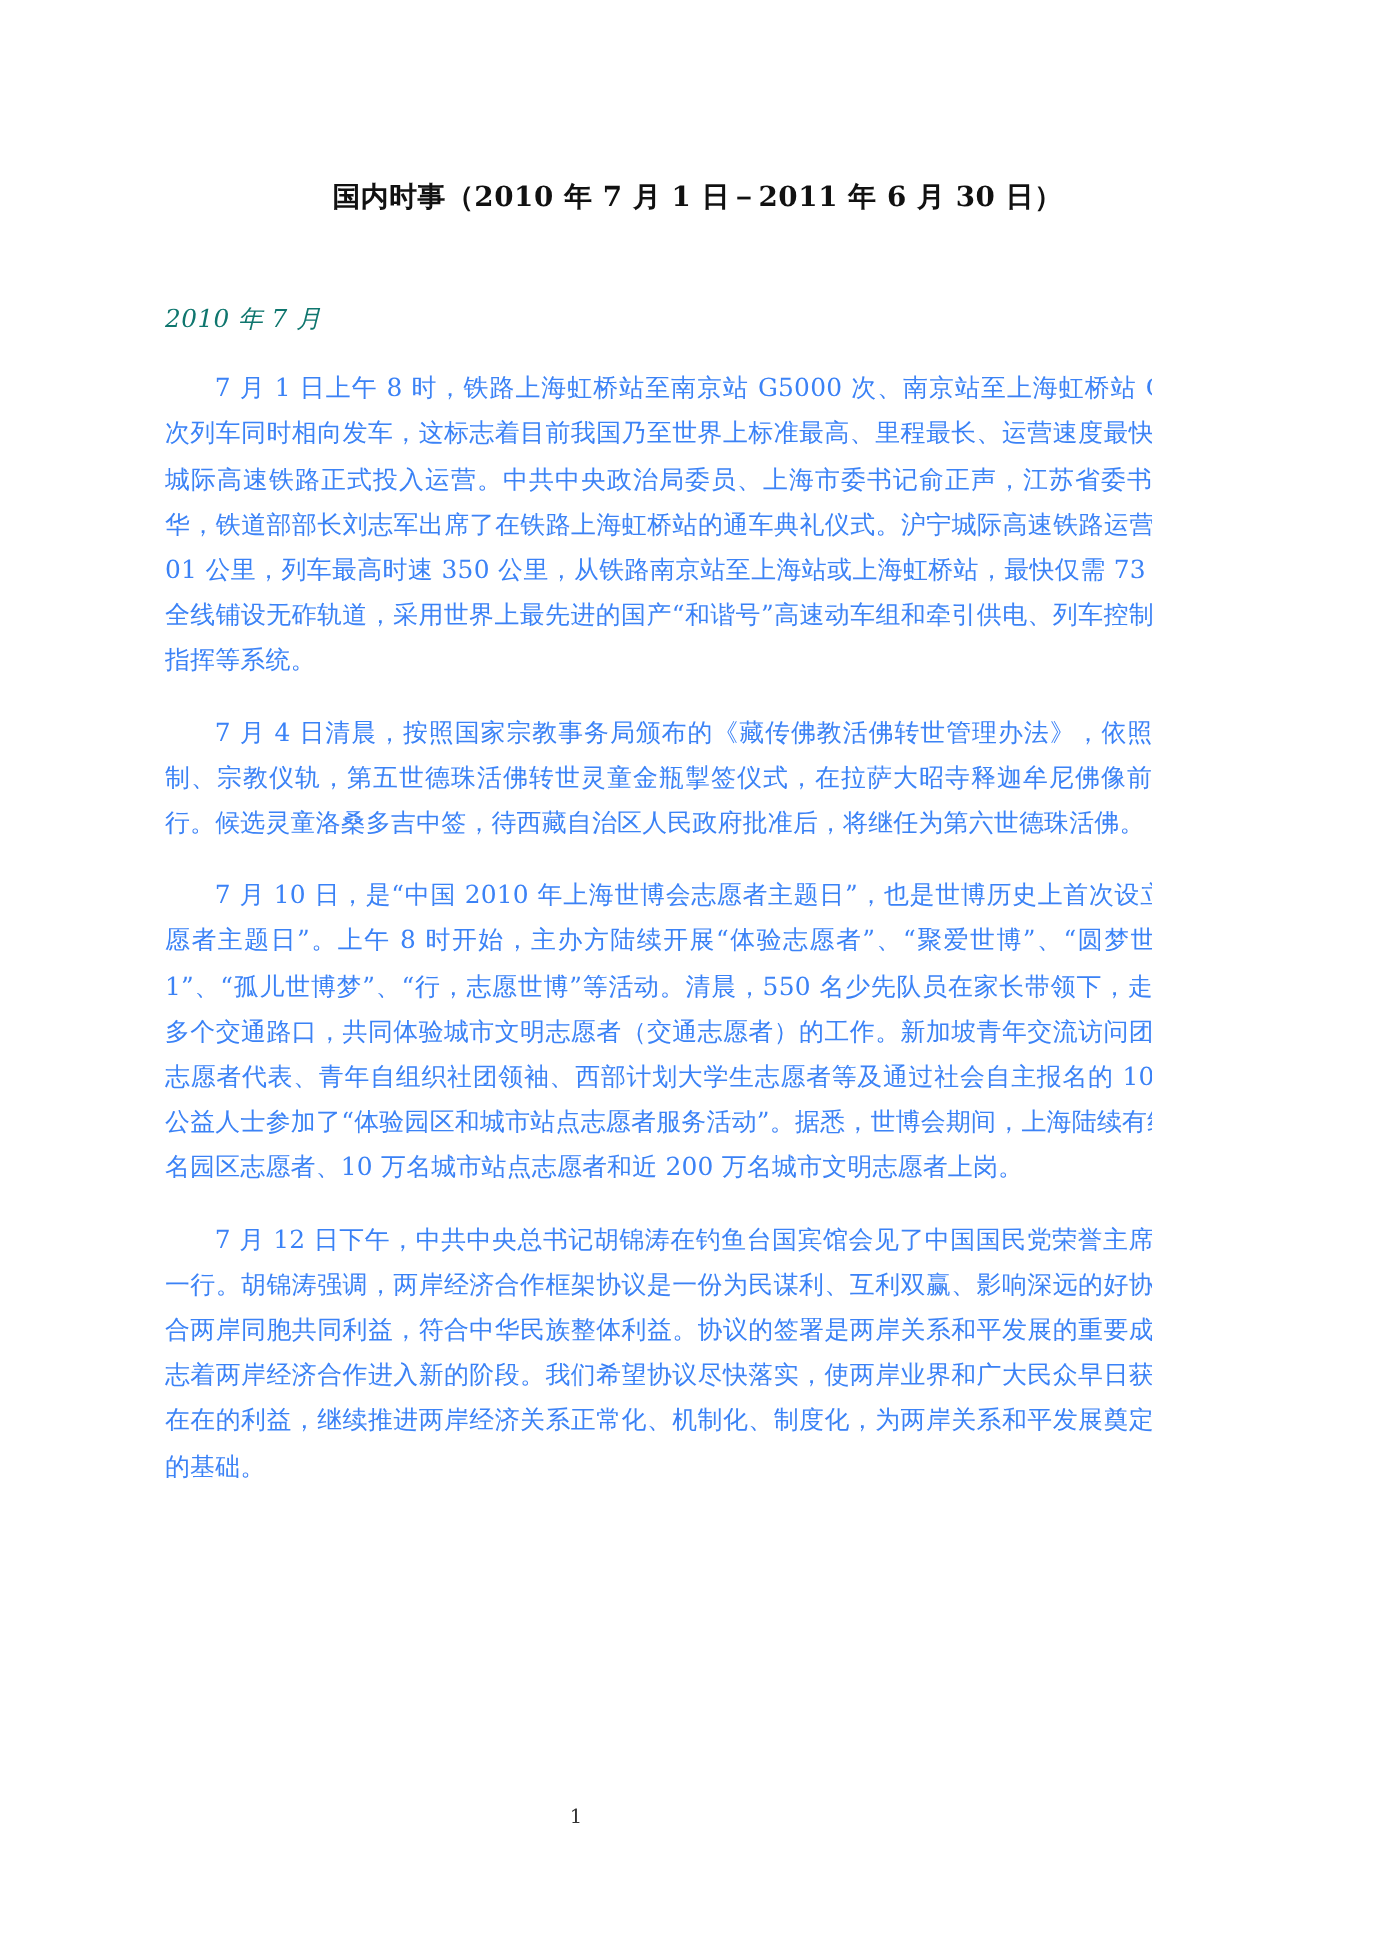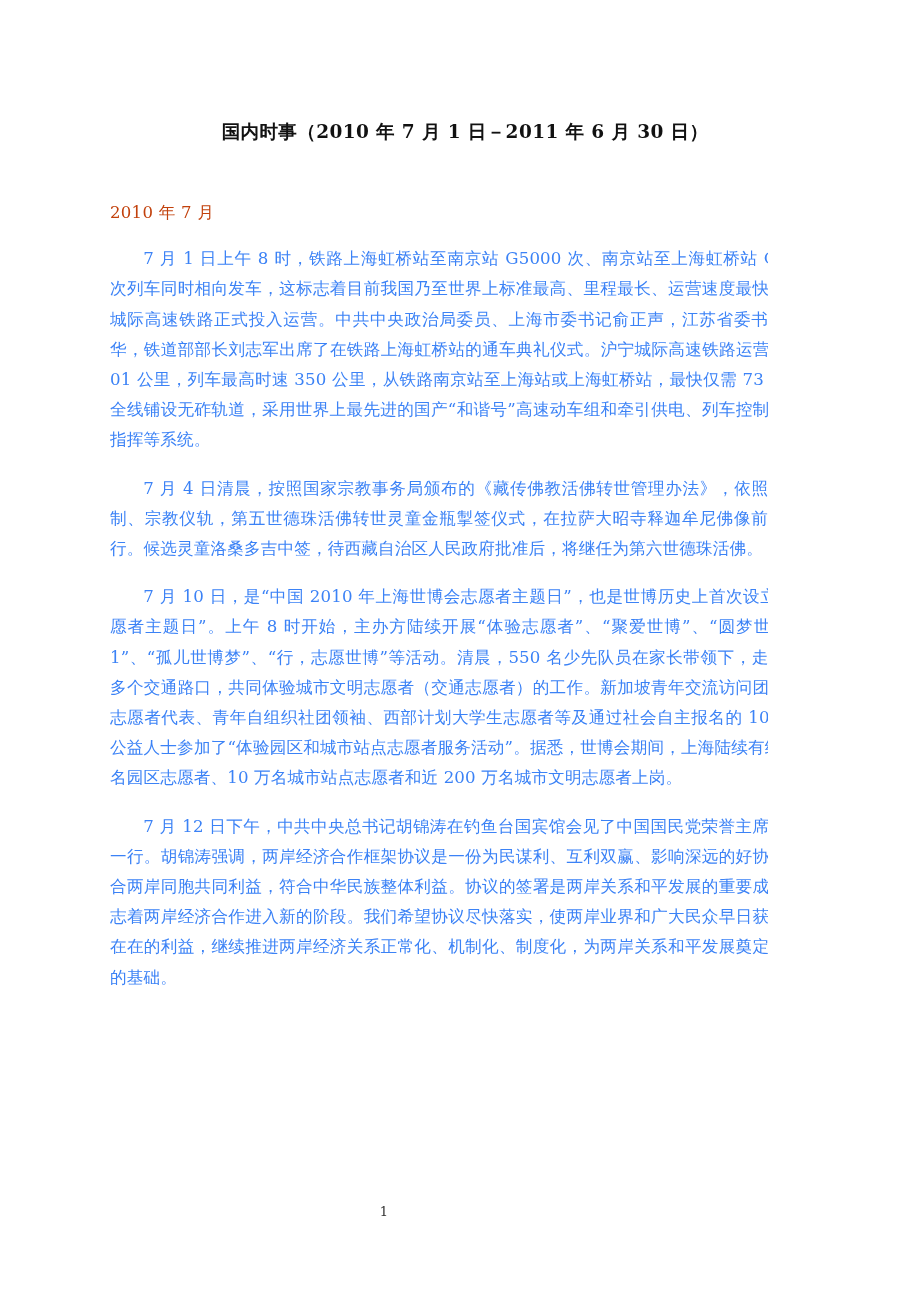--- a/index.html
+++ b/index.html
@@ -36,21 +36,22 @@
     line-height: 1.5;
     color: #111111;
   }
 
   .month-heading {
     font-size: 16.5px;
     margin: 0;
     padding-top: 54px;
     line-height: 1.6;
     letter-spacing: 0.3px;
-    color: #c2410c;
+    color: #0f766e;
+    font-style: italic;
   }
 
   .body-para {
     font-size: 16.6px;
     line-height: 30.2px;
     margin: 0;
     padding-top: 18px;
     text-align: justify;
     text-justify: inter-ideograph;
     text-indent: 2em;

